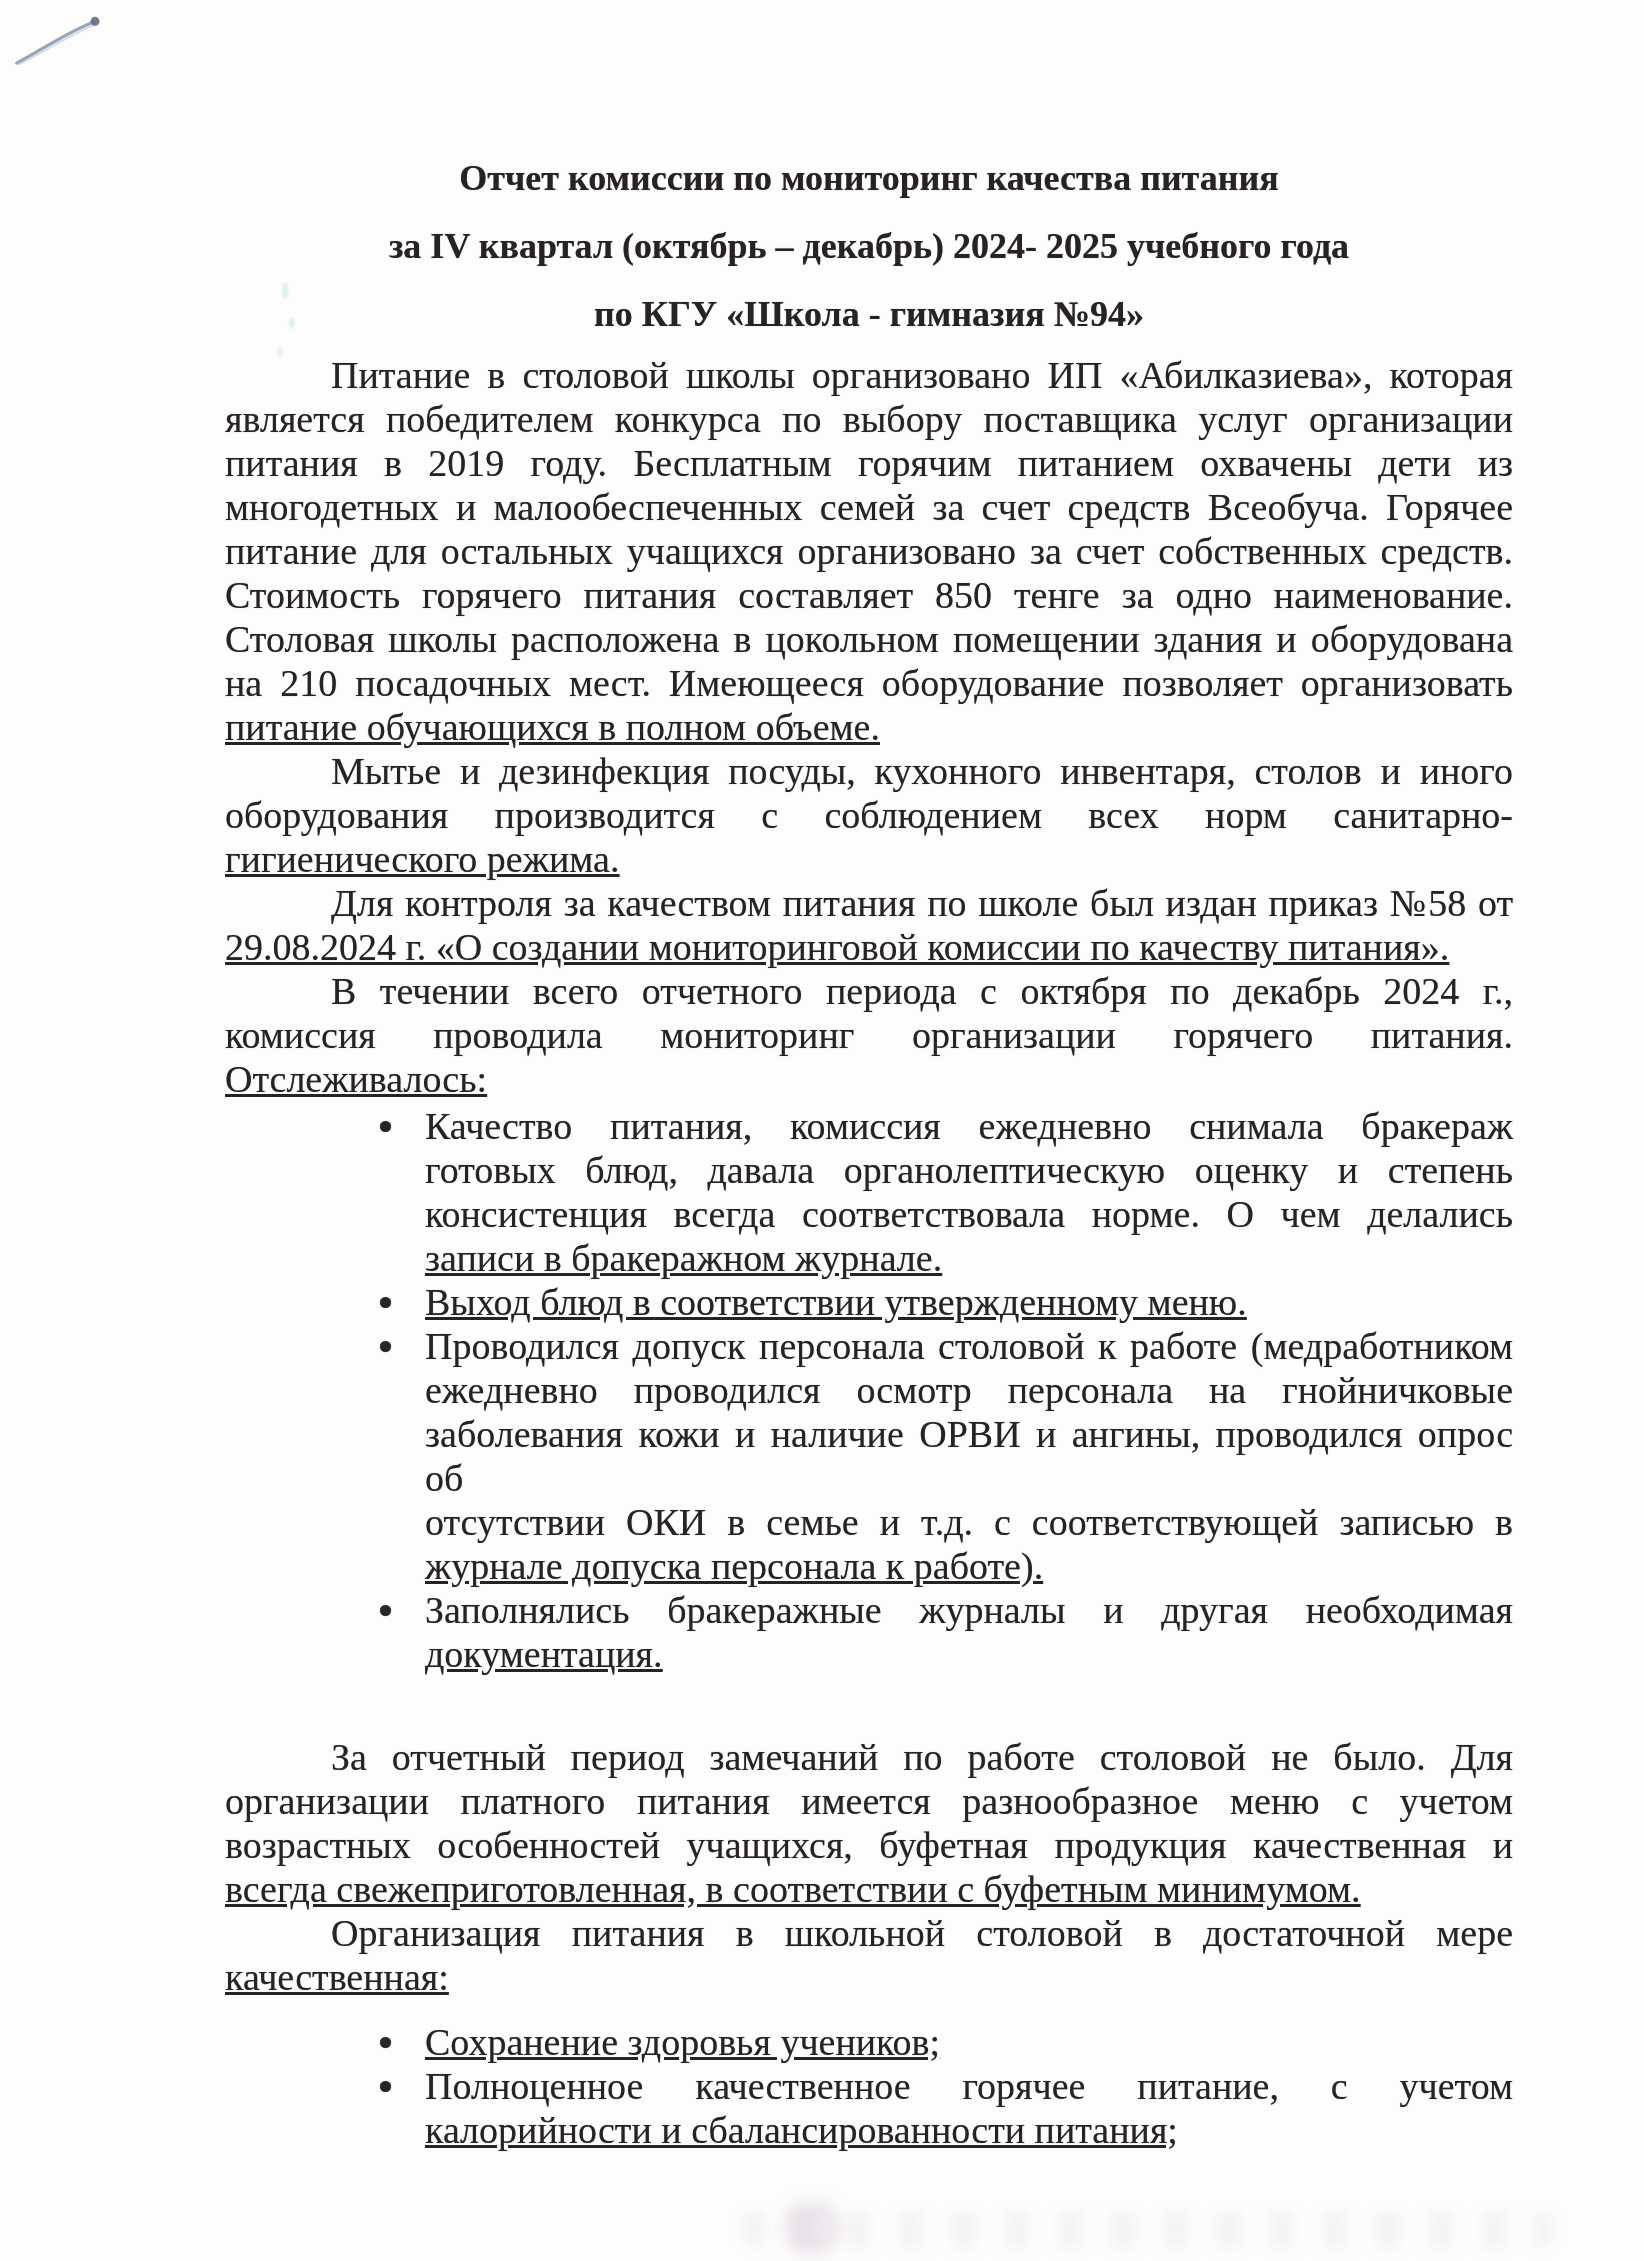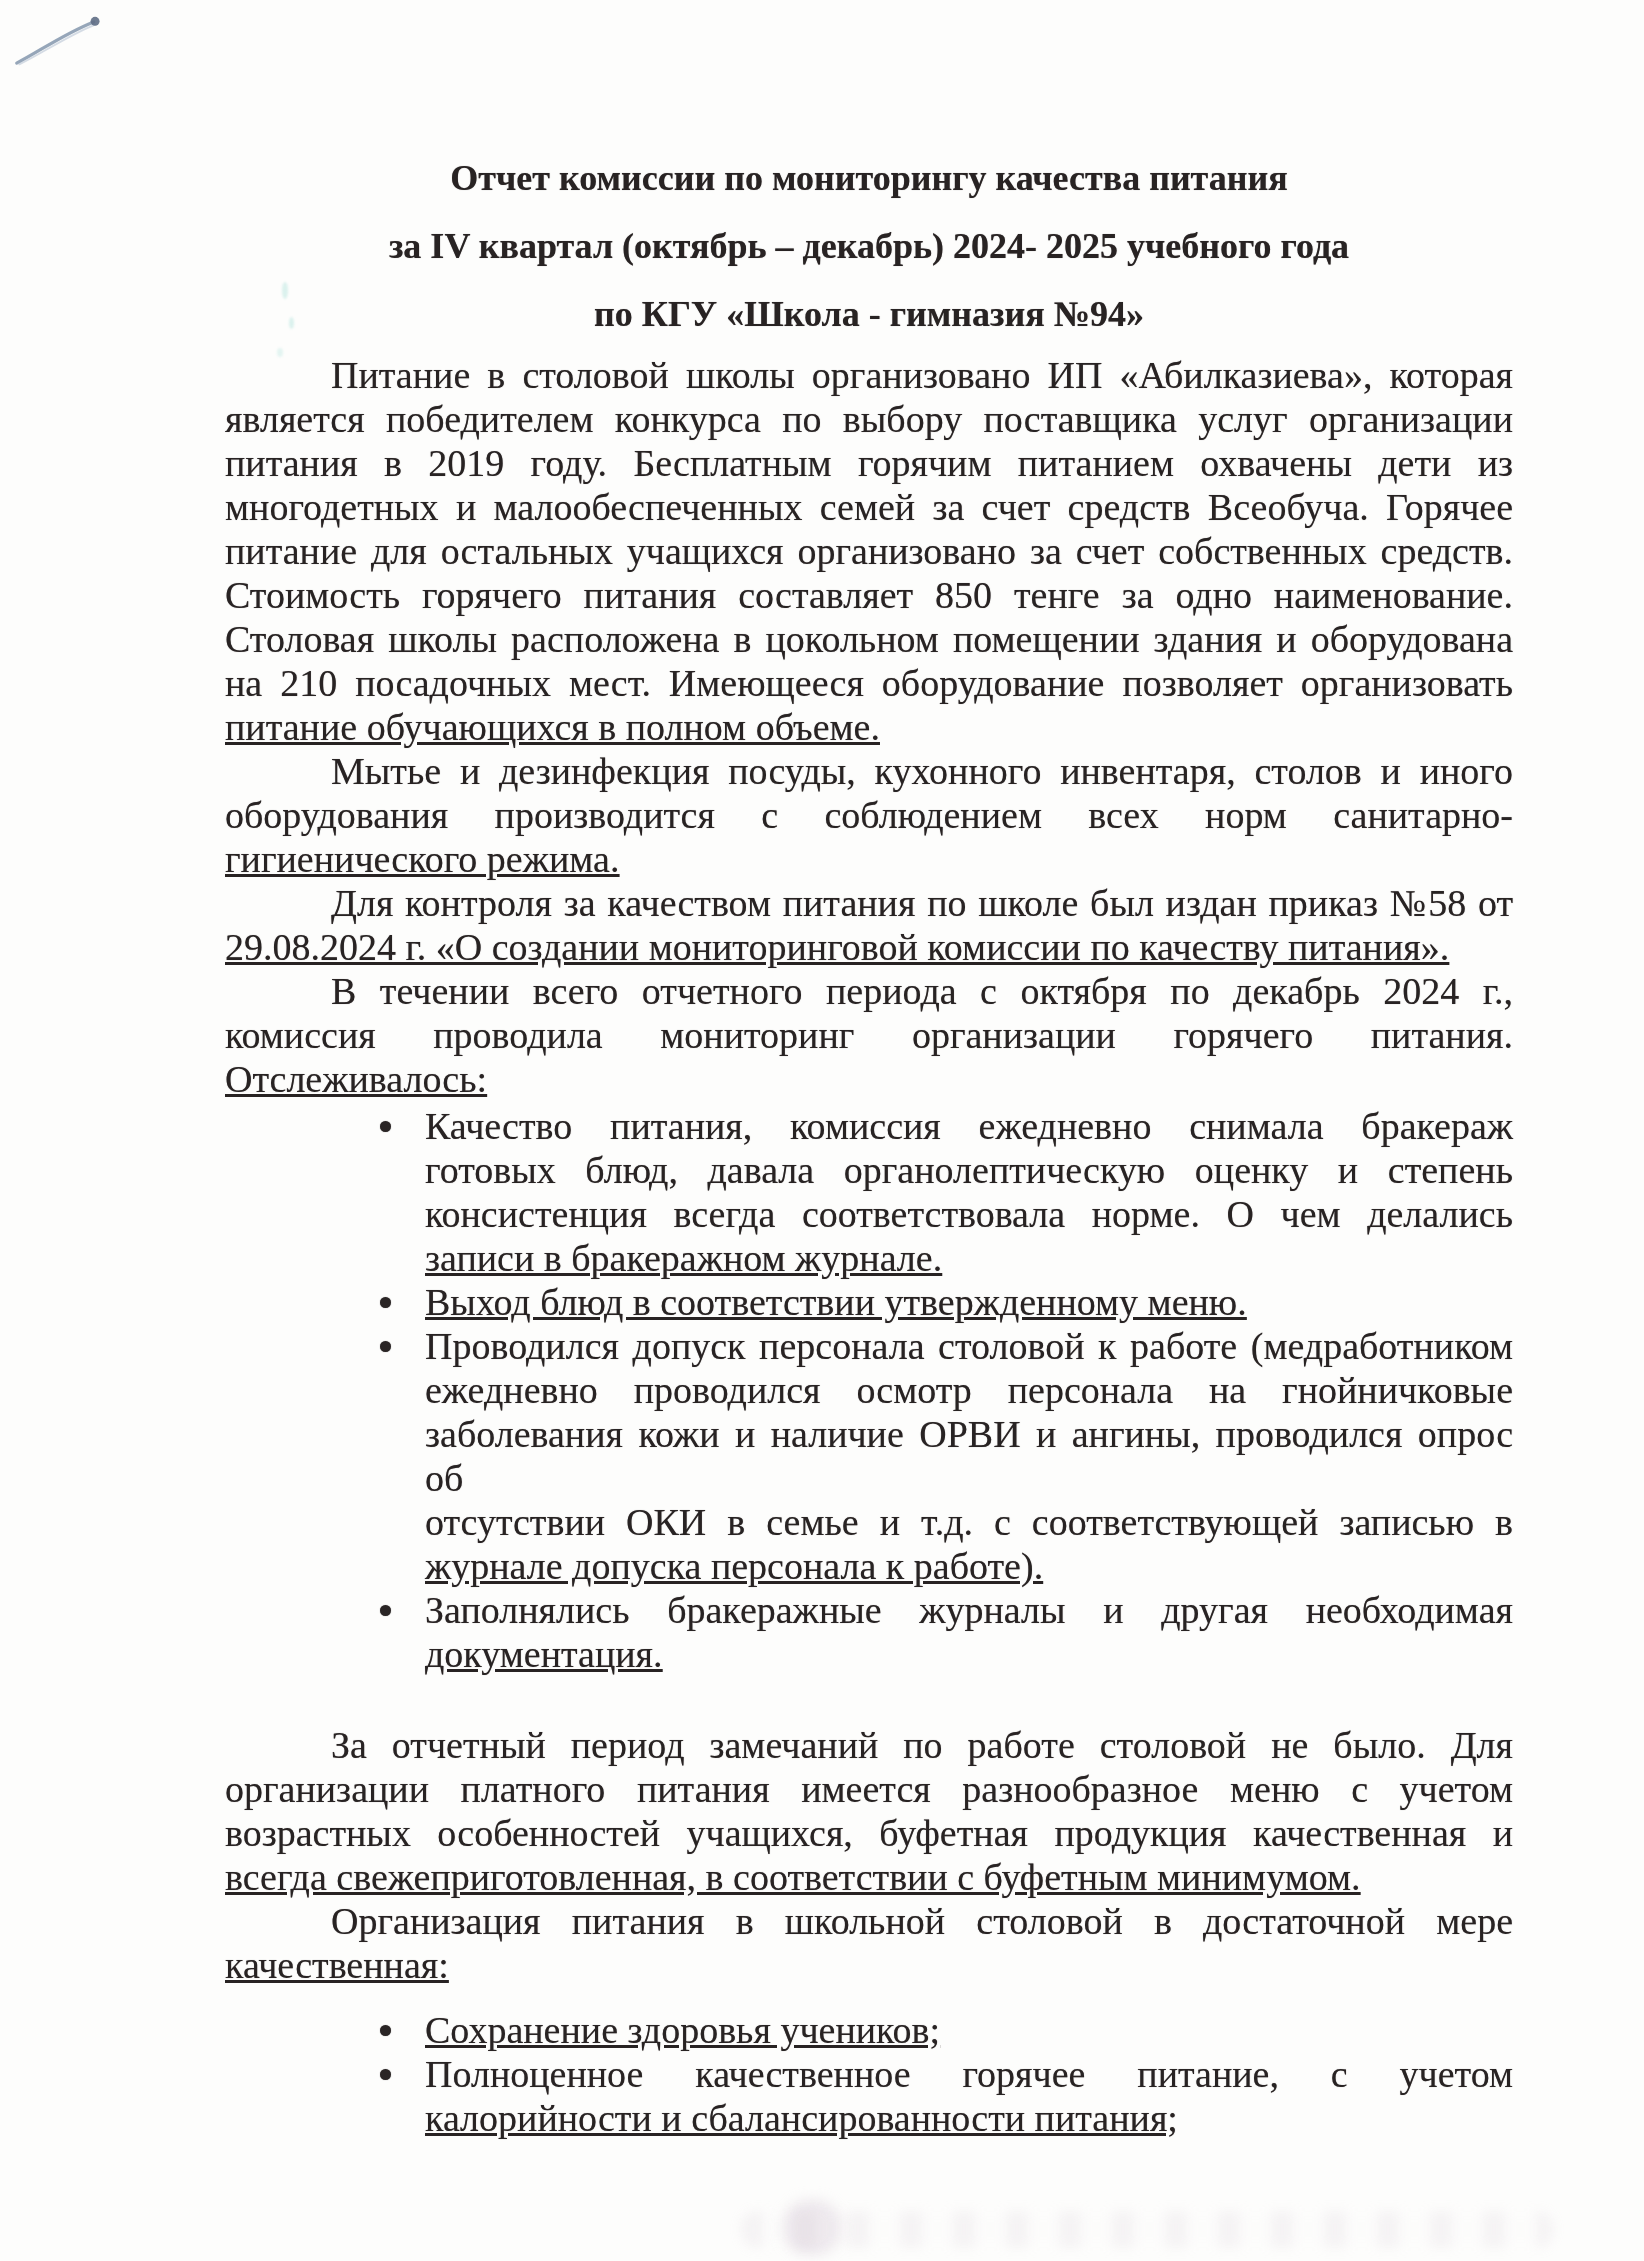--- a/index.html
+++ b/index.html
@@ -30,21 +30,21 @@
   .blist.second{margin-top:21px;}
   .li{display:flex;}
   .mk-cell{flex:0 0 200px;box-sizing:border-box;}
   .dot{
     display:block;width:11px;height:11px;border-radius:50%;
     background:#2a2525;margin:17px 0 0 155px;
     box-shadow:0 0 1px rgba(45,38,38,.6);
   }
   .li-text{flex:1 1 auto;min-width:0;}
 
-  .p5{margin-top:47px;}
+  .p5{margin-top:59px;}
 
   
   .pen-mark{position:absolute;left:0;top:0;pointer-events:none;}
 
   
   .speck{position:absolute;border-radius:50%;background:#bfe8e2;opacity:.55;filter:blur(1.3px);}
   .speck.s1{left:282px;top:282px;width:6.4px;height:17px;}
   .speck.s2{left:289px;top:317px;width:5.2px;height:11.6px;}
   .speck.s3{left:277px;top:348px;width:5.8px;height:9px;opacity:.4;}
 
@@ -69,21 +69,21 @@
     <path d="M 26 98 C 58 82, 100 52, 146 34" fill="none" stroke="#8496ad" stroke-width="5" stroke-linecap="round" opacity="0.85"></path>
     <path d="M 30 100 C 62 85, 104 56, 148 38" fill="none" stroke="#b9c4d4" stroke-width="3" stroke-linecap="round" opacity="0.6"></path>
     <circle cx="148" cy="33" r="7" fill="#5f6e85" opacity="0.9"></circle>
   </svg>
 
   <div class="speck s1"></div>
   <div class="speck s2"></div>
   <div class="speck s3"></div>
 
   <div class="content title-block txt" style="position:absolute;">
-    <div class="title-line">Отчет комиссии по мониторингу качества питания</div>
+    <div class="title-line">Отчет комиссии по мониторинг качества питания</div>
     <div class="title-line">за IV квартал (октябрь – декабрь) 2024- 2025 учебного года</div>
     <div class="title-line">по КГУ «Школа - гимназия №94»</div>
   </div>
 
   <div class="content body-block txt" style="position:absolute;">
 
     <div>
       <div class="line indent">Питание в столовой школы организовано ИП «Абилказиева», которая</div>
       <div class="line">является победителем конкурса по выбору поставщика услуг организации</div>
       <div class="line">питания в 2019 году. Бесплатным горячим питанием охвачены дети из</div>

